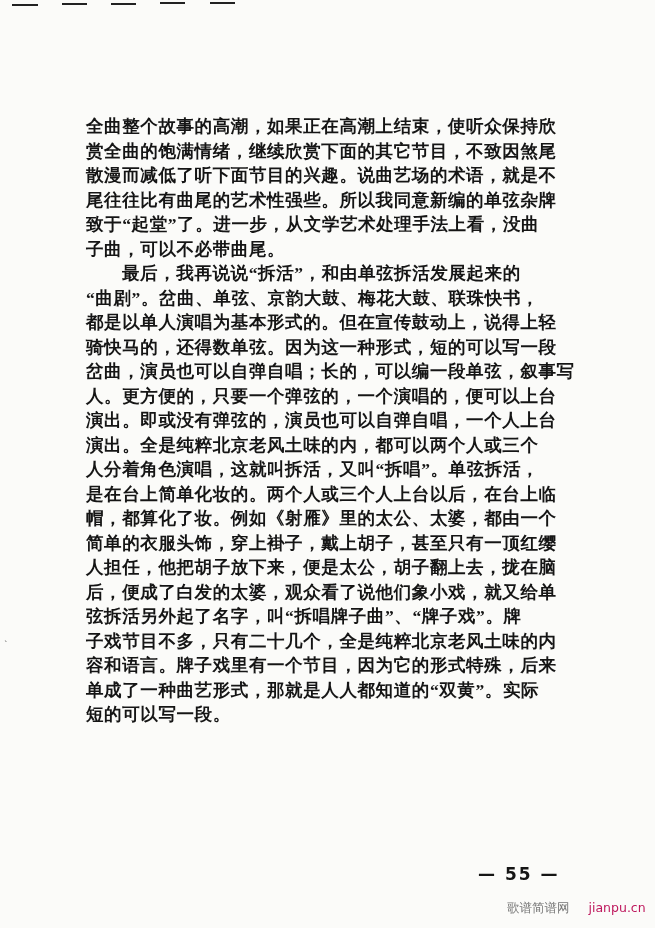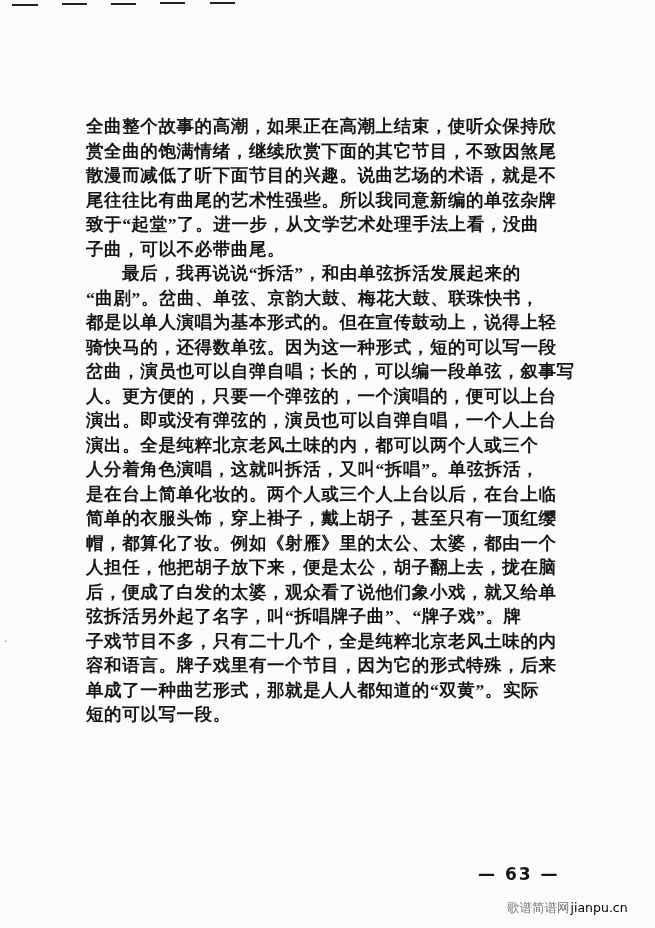--- a/index.html
+++ b/index.html
@@ -25,21 +25,21 @@
     position: absolute; left: 478px; top: 864px;
     font-size: 17px; font-weight: bold; letter-spacing: 2px;
     font-family: "DejaVu Sans", "Liberation Sans", sans-serif;
   }
   .margin-mark { position: absolute; left: 4px; top: 633px; font-size: 8px; color: #333; }
   .watermark {
     position: absolute; left: 507px; top: 900px;
     font-size: 12.5px; color: #777;
     font-family: "DejaVu Sans", "Liberation Sans", sans-serif;
   }
-  .watermark .site { color: #000000; margin-left: 1px; }
+  .watermark .site { color: #be185d; margin-left: 19px; }
 </style>
 </head>
 <body>
 
 <div class="top-rules" id="top-rules">
     <div class="top-rule" style="left: 12px; width: 26px; top: 4px;"></div>
     <div class="top-rule" style="left: 62px; width: 25px; top: 3.4px;"></div>
     <div class="top-rule" style="left: 111px; width: 25px; top: 2.8px;"></div>
     <div class="top-rule" style="left: 160px; width: 25px; top: 2.2px;"></div>
     <div class="top-rule" style="left: 210px; width: 25px; top: 1.6px;"></div>
@@ -55,30 +55,30 @@
     <div class="line indent">最后，我再说说“拆活”，和由单弦拆活发展起来的</div>
     <div class="line">“曲剧”。岔曲、单弦、京韵大鼓、梅花大鼓、联珠快书，</div>
     <div class="line">都是以单人演唱为基本形式的。但在宣传鼓动上，说得上轻</div>
     <div class="line">骑快马的，还得数单弦。因为这一种形式，短的可以写一段</div>
     <div class="line">岔曲，演员也可以自弹自唱；长的，可以编一段单弦，叙事写</div>
     <div class="line">人。更方便的，只要一个弹弦的，一个演唱的，便可以上台</div>
     <div class="line">演出。即或没有弹弦的，演员也可以自弹自唱，一个人上台</div>
     <div class="line">演出。全是纯粹北京老风土味的内，都可以两个人或三个</div>
     <div class="line">人分着角色演唱，这就叫拆活，又叫“拆唱”。单弦拆活，</div>
     <div class="line">是在台上简单化妆的。两个人或三个人上台以后，在台上临</div>
+    <div class="line">帽，都算化了妆。例如《射雁》里的太公、太婆，都由一个</div>
     <div class="line">简单的衣服头饰，穿上褂子，戴上胡子，甚至只有一顶红缨</div>
-    <div class="line">帽，都算化了妆。例如《射雁》里的太公、太婆，都由一个</div>
     <div class="line">人担任，他把胡子放下来，便是太公，胡子翻上去，拢在脑</div>
     <div class="line">后，便成了白发的太婆，观众看了说他们象小戏，就又给单</div>
     <div class="line">弦拆活另外起了名字，叫“拆唱牌子曲”、“牌子戏”。牌</div>
     <div class="line">子戏节目不多，只有二十几个，全是纯粹北京老风土味的内</div>
     <div class="line">容和语言。牌子戏里有一个节目，因为它的形式特殊，后来</div>
     <div class="line">单成了一种曲艺形式，那就是人人都知道的“双黄”。实际</div>
     <div class="line">短的可以写一段。</div>
   </div>
 
 <div class="margin-mark">、</div>
 
-<div class="page-number">— 63 —</div>
+<div class="page-number">— 55 —</div>
 
 <div class="watermark">
   <span>歌谱简谱网</span><span class="site">jianpu.cn</span>
 </div>
 
 </body></html>

